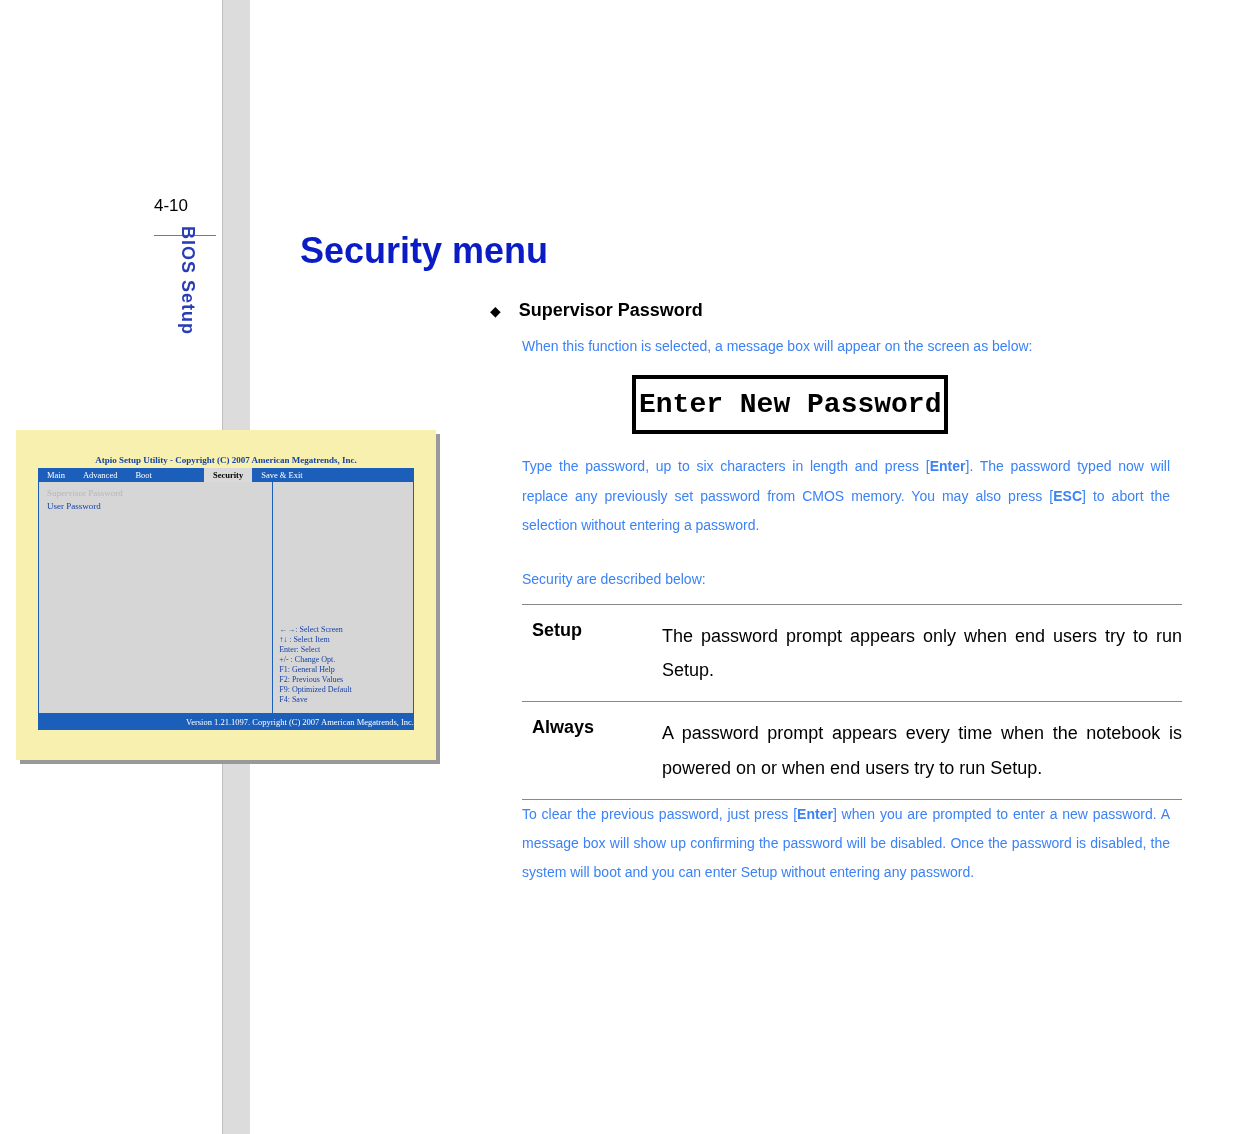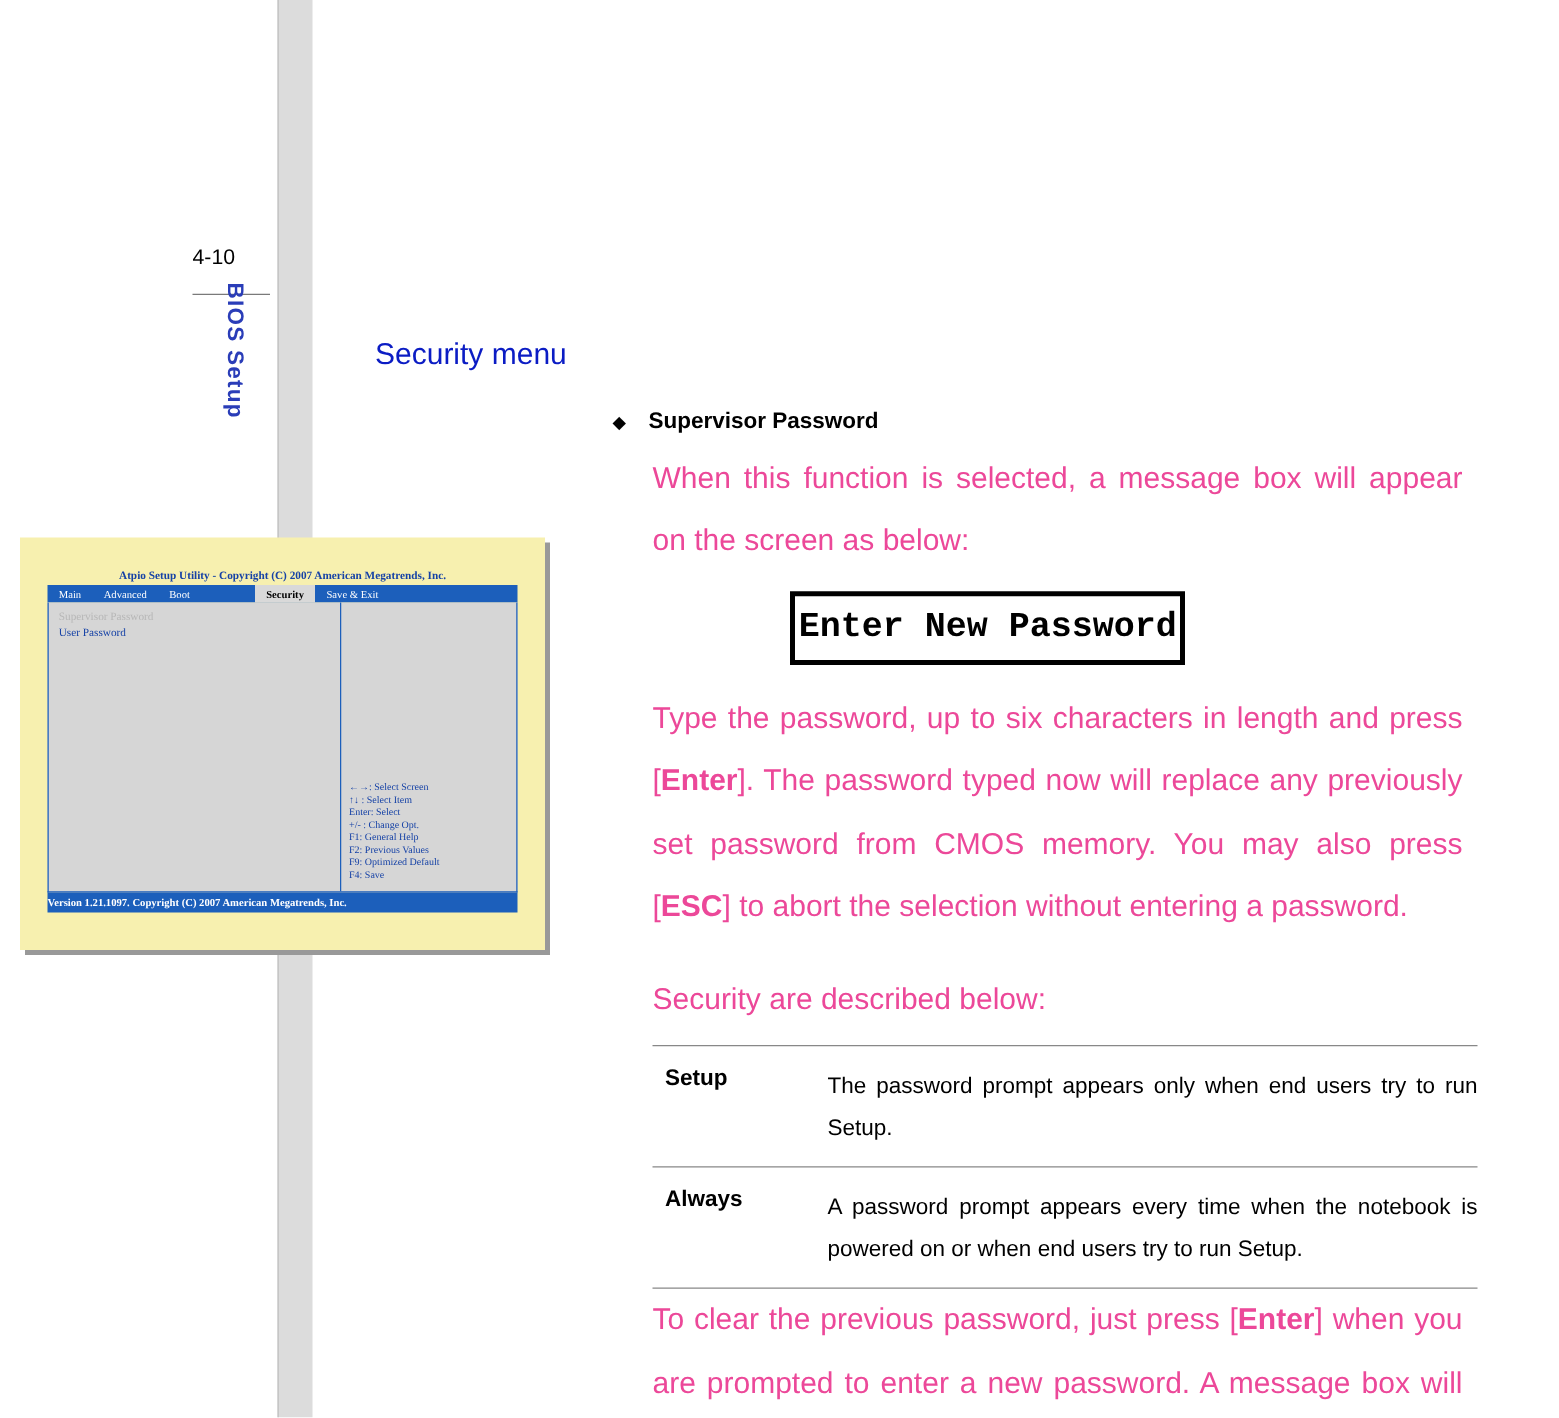--- a/index.html
+++ b/index.html
@@ -57,39 +57,38 @@
     }
     
     .content {
       position: absolute;
       left: 300px;
       top: 230px;
       width: 870px;
     }
     .h-title {
       color: #0b1cc4;
-      font-size: 24px;
-      font-weight: normal;
+      font-size: 36px;
+      font-weight: bold;
       margin-bottom: 28px;
-      margin-top: 40px;
     }
     .indent {
       margin-left: 190px;
     }
     .bullet-row {
       display: flex;
       gap: 18px;
       margin-bottom: 10px;
     }
     .bullet-sym { font-size: 14px; line-height: 22px; }
     .bullet-head { font-weight: bold; font-size: 18px; }
     .body-text {
-      font-size: 24px;
+      font-size: 14px;
       line-height: 2.1;
-      color: #ec4899;
+      color: #3b82f6;
       text-align: justify;
     }
     .pw-box {
       border: 4px solid #000;
       padding: 10px 3px;
       font-family: "Courier New", monospace;
       font-weight: bold;
       font-size: 28px;
       display: inline-block;
       margin: 14px 0 18px 110px;
@@ -190,24 +189,24 @@
       position: absolute;
       bottom: 8px;
       left: 6px;
       color: #1642a6;
       font-size: 8px;
       line-height: 1.25;
     }
     .bios-footer {
       background: #1c5fbb;
       color: #fff;
-      text-align: left;
+      text-align: right;
       font-size: 8.5px;
       padding: 3px 0;
-      font-weight: bold;
+      font-weight: normal;
     }
   </style>
 </head>
 <body>
 
 <div class="page">
   <div class="gray-bar"></div>
   <div class="margin-vline"></div>
   <div class="page-num">4-10</div>
   <div class="vtext">BIOS Setup</div>

